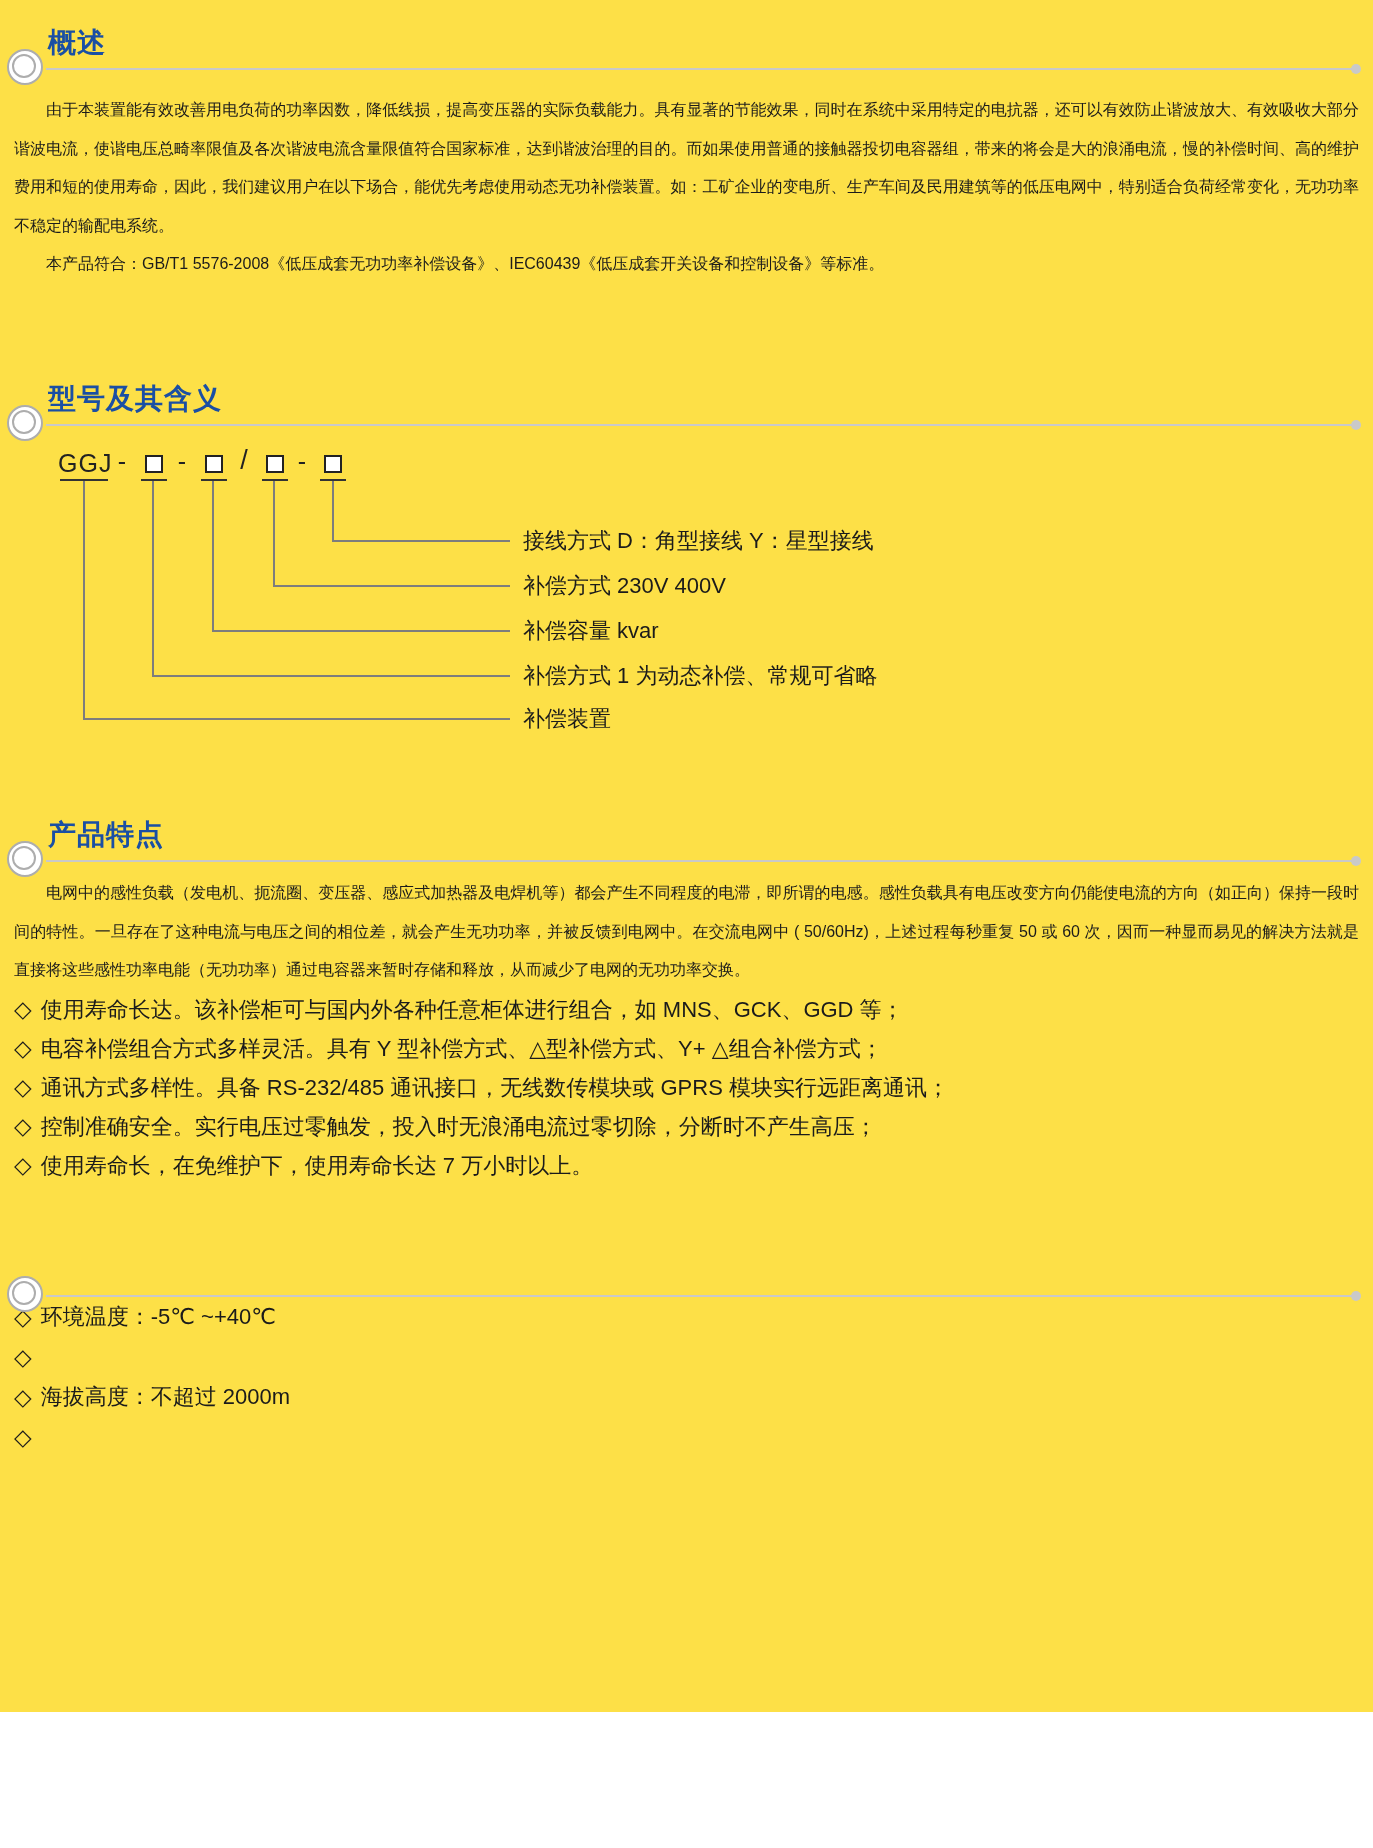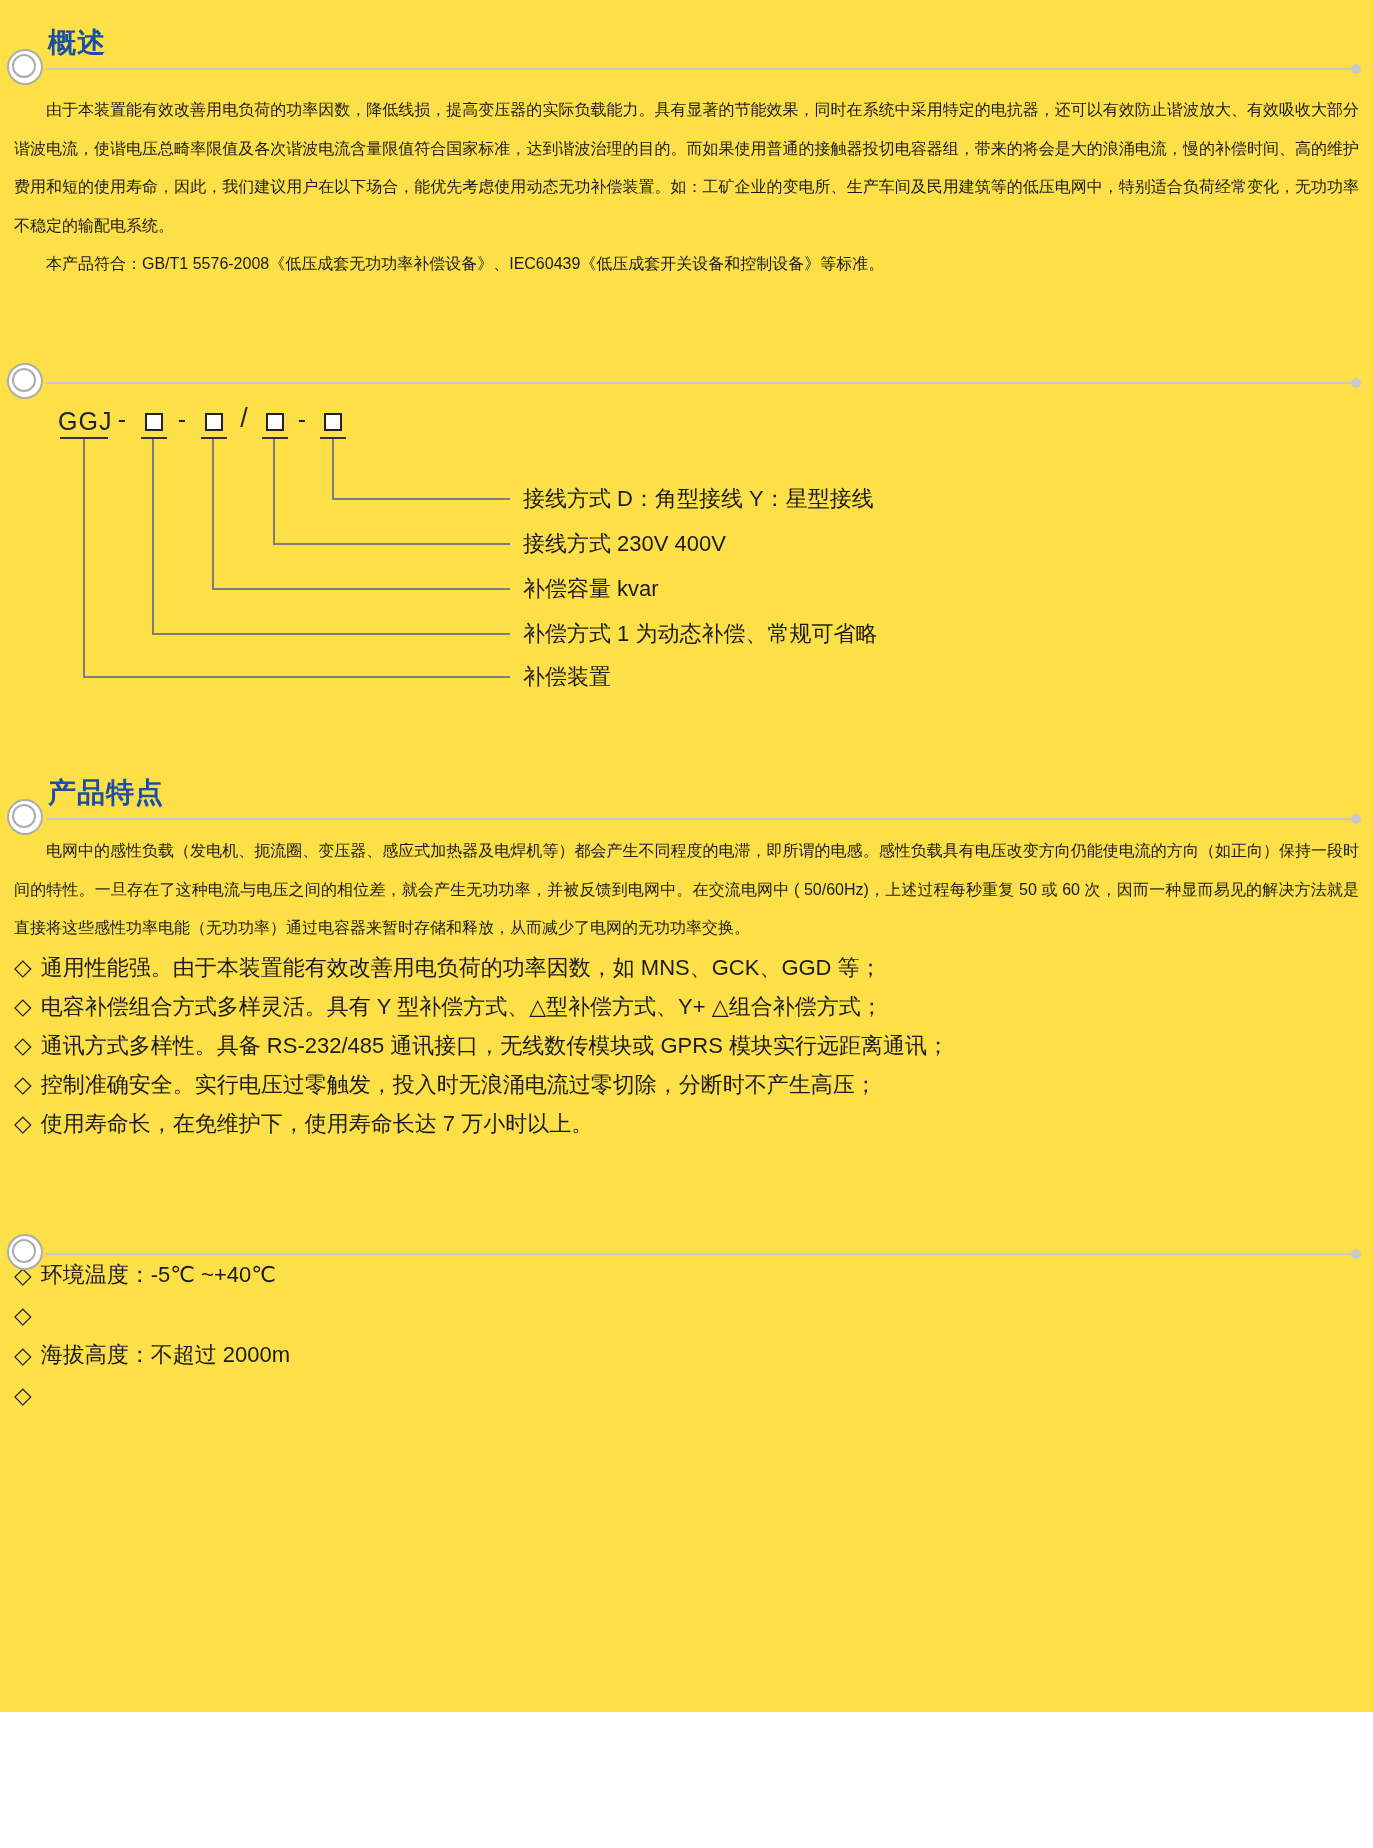--- a/index.html
+++ b/index.html
@@ -96,20 +96,21 @@
         </span>
       <span class="rule-dot"></span>
     </div>
     <div class="para-block">
       <p class="para indent">由于本装置能有效改善用电负荷的功率因数，降低线损，提高变压器的实际负载能力。具有显著的节能效果，同时在系统中采用特定的电抗器，还可以有效防止谐波放大、有效吸收大部分谐波电流，使谐电压总畸率限值及各次谐波电流含量限值符合国家标准，达到谐波治理的目的。而如果使用普通的接触器投切电容器组，带来的将会是大的浪涌电流，慢的补偿时间、高的维护费用和短的使用寿命，因此，我们建议用户在以下场合，能优先考虑使用动态无功补偿装置。如：工矿企业的变电所、生产车间及民用建筑等的低压电网中，特别适合负荷经常变化，无功功率不稳定的输配电系统。</p>
       <p class="para indent">本产品符合：GB/T1 5576-2008《低压成套无功功率补偿设备》、IEC60439《低压成套开关设备和控制设备》等标准。</p>
     </div>
   </section>
 
   <section class="sec-model">
+    <h2 class="sec-title">型号及其含义</h2>
     <div class="sec-rule">
       <span class="ring">
           <span class="ring-inner"></span>
         </span>
       <span class="rule-dot"></span>
     </div>
 
     <div class="diagram">
 
       <div class="code-prefix">GGJ</div>
@@ -134,42 +135,42 @@
       <span class="vline" style="left:273px;height:106px"></span>
       <span class="vline" style="left:332px;height:61px"></span>
 
       <span class="hline" style="top:94px;left:332px;width:178px"></span>
       <span class="hline" style="top:139px;left:273px;width:237px"></span>
       <span class="hline" style="top:184px;left:212px;width:298px"></span>
       <span class="hline" style="top:229px;left:152px;width:358px"></span>
       <span class="hline" style="top:272px;left:83px;width:427px"></span>
 
       <div class="dlabel" style="top:81px">接线方式 D：角型接线 Y：星型接线</div>
-      <div class="dlabel" style="top:126px">接线方式 230V 400V</div>
+      <div class="dlabel" style="top:126px">补偿方式 230V 400V</div>
       <div class="dlabel" style="top:171px">补偿容量 kvar</div>
       <div class="dlabel" style="top:216px">补偿方式 1 为动态补偿、常规可省略</div>
       <div class="dlabel" style="top:259px">补偿装置</div>
     </div>
   </section>
 
   <section class="sec-features">
     <h2 class="sec-title">产品特点</h2>
     <div class="sec-rule">
       <span class="ring">
           <span class="ring-inner"></span>
         </span>
       <span class="rule-dot"></span>
     </div>
     <div class="para-block">
       <p class="para indent">电网中的感性负载（发电机、扼流圈、变压器、感应式加热器及电焊机等）都会产生不同程度的电滞，即所谓的电感。感性负载具有电压改变方向仍能使电流的方向（如正向）保持一段时间的特性。一旦存在了这种电流与电压之间的相位差，就会产生无功功率，并被反馈到电网中。在交流电网中 ( 50/60Hz)，上述过程每秒重复 50 或 60 次，因而一种显而易见的解决方法就是直接将这些感性功率电能（无功功率）通过电容器来暂时存储和释放，从而减少了电网的无功功率交换。</p>
     </div>
     <ul class="bullets bullets-features">
       <li>
           <span class="marker">◇</span>
-          <span>通用性能强。由于本装置能有效改善用电负荷的功率因数，如 MNS、GCK、GGD 等；</span>
+          <span>使用寿命长达。该补偿柜可与国内外各种任意柜体进行组合，如 MNS、GCK、GGD 等；</span>
         </li>
       <li>
           <span class="marker">◇</span>
           <span>电容补偿组合方式多样灵活。具有 Y 型补偿方式、△型补偿方式、Y+ △组合补偿方式；</span>
         </li>
       <li>
           <span class="marker">◇</span>
           <span>通讯方式多样性。具备 RS-232/485 通讯接口，无线数传模块或 GPRS 模块实行远距离通讯；</span>
         </li>
       <li>

